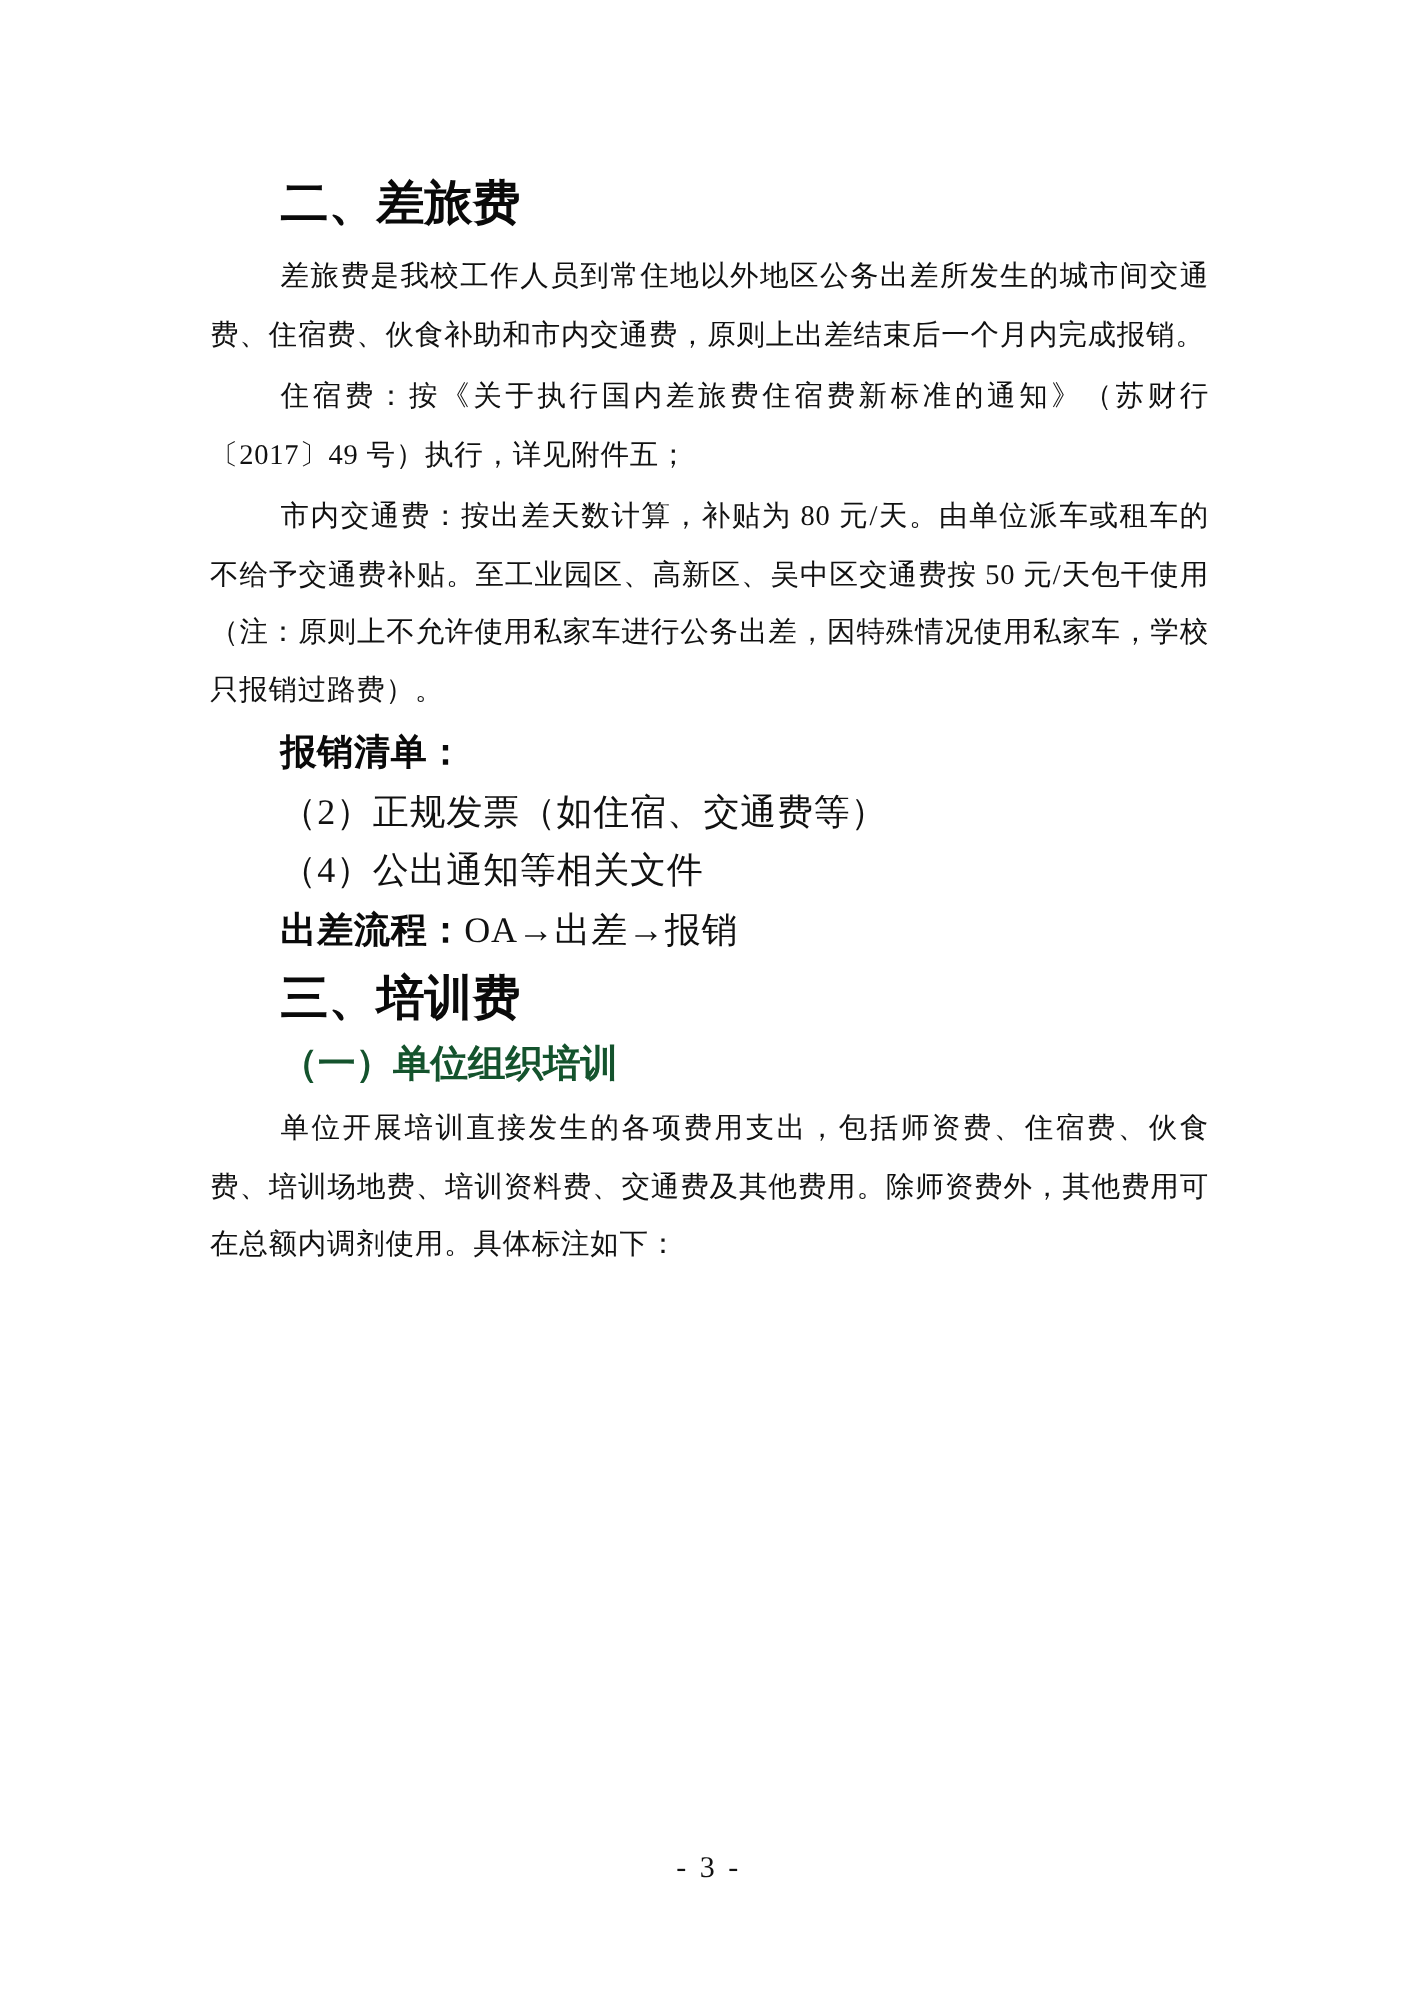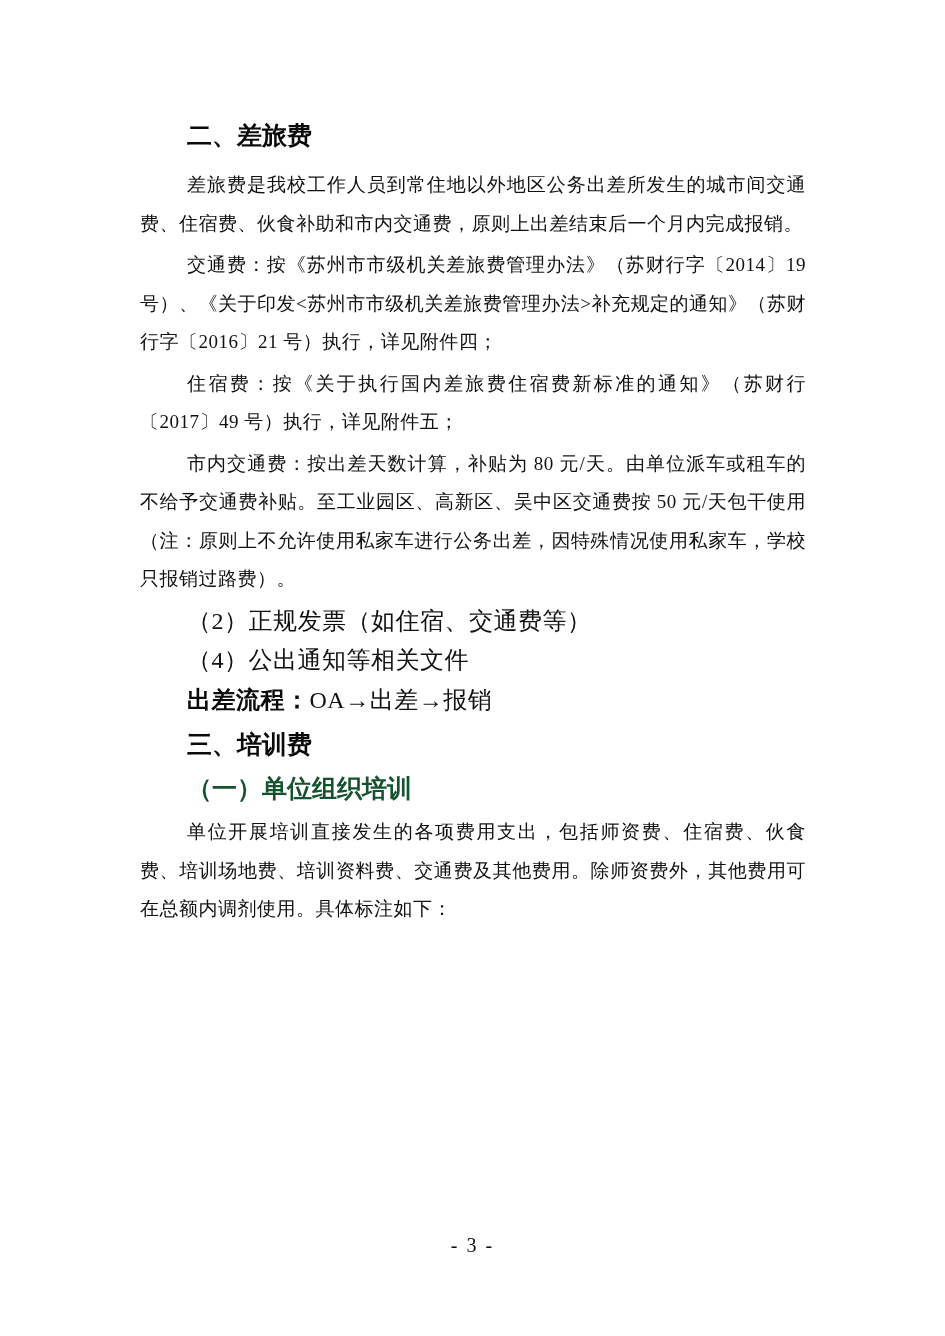--- a/index.html
+++ b/index.html
@@ -14,21 +14,21 @@
     overflow: hidden;
   }
   .content {
     position: absolute;
     left: 140px;
     top: 116px;
     width: 666px;
   }
   .h-section {
     font-family: "Liberation Sans", "DejaVu Sans", sans-serif;
-    font-size: 25px;
+    font-size: 32px;
     font-weight: bold;
     line-height: 38px;
     margin: 0 0 12px 0;
     text-indent: 47px;
     color: #0a0a0a;
   }
   .h-section.mid { margin-top: 5px; margin-bottom: 7px; }
   .h-sub {
     font-size: 25px;
     font-weight: bold;
@@ -71,27 +71,27 @@
 </head>
 <body>
 
 <div class="page">
   <div class="content">
 
     <h2 class="h-section">二、差旅费</h2>
 
     <p class="para">差旅费是我校工作人员到常住地以外地区公务出差所发生的城市间交通费、住宿费、伙食补助和市内交通费，原则上出差结束后一个月内完成报销。</p>
 
-    <p class="para">交通费：按《苏州市市级机关差旅费管理办法》（苏财行字〔2014〕19 号）、《关于印发&lt;苏州市市级机关差旅费管理办法&gt;补充规定的通知》（苏财行字〔2016〕21 号）执行，详见附件四；</p>
 
     <p class="para">住宿费：按《关于执行国内差旅费住宿费新标准的通知》（苏财行〔2017〕49 号）执行，详见附件五；</p>
 
 
     <p class="para">市内交通费：按出差天数计算，补贴为 80 元/天。由单位派车或租车的不给予交通费补贴。至工业园区、高新区、吴中区交通费按 50 元/天包干使用（注：原则上不允许使用私家车进行公务出差，因特殊情况使用私家车，学校只报销过路费）。</p>
 
+    <p class="line"><span class="bold-run">报销清单：</span></p>
 
 
     <p class="line">（2）正规发票（如住宿、交通费等）</p>
 
 
     <p class="line">（4）公出通知等相关文件</p>
 
     <p class="line"><span class="bold-run">出差流程：</span><span>OA→出差→报销</span></p>
 
     <h2 class="h-section mid">三、培训费</h2>

